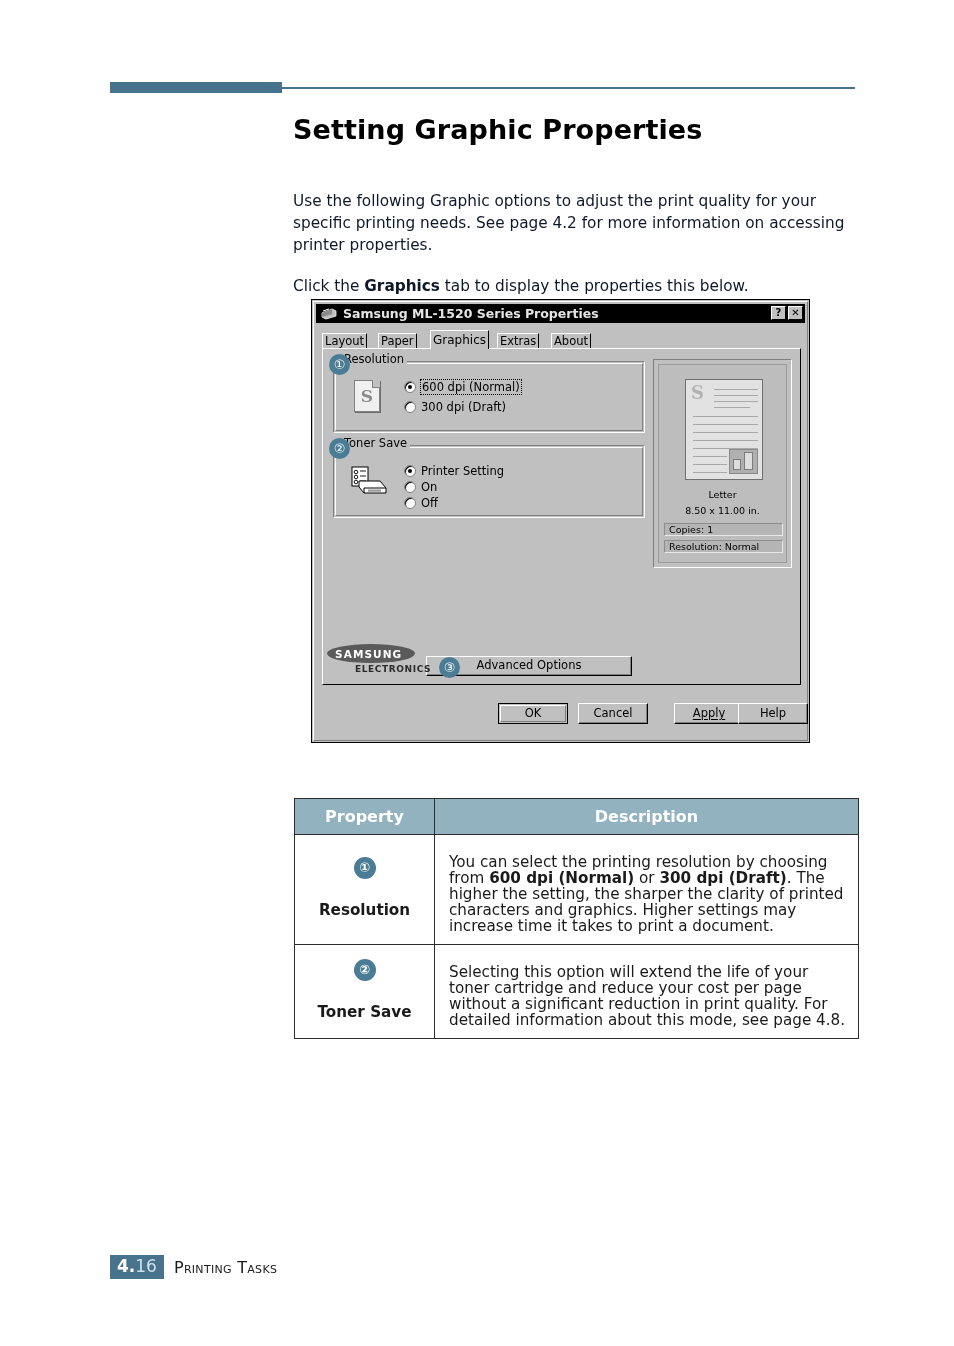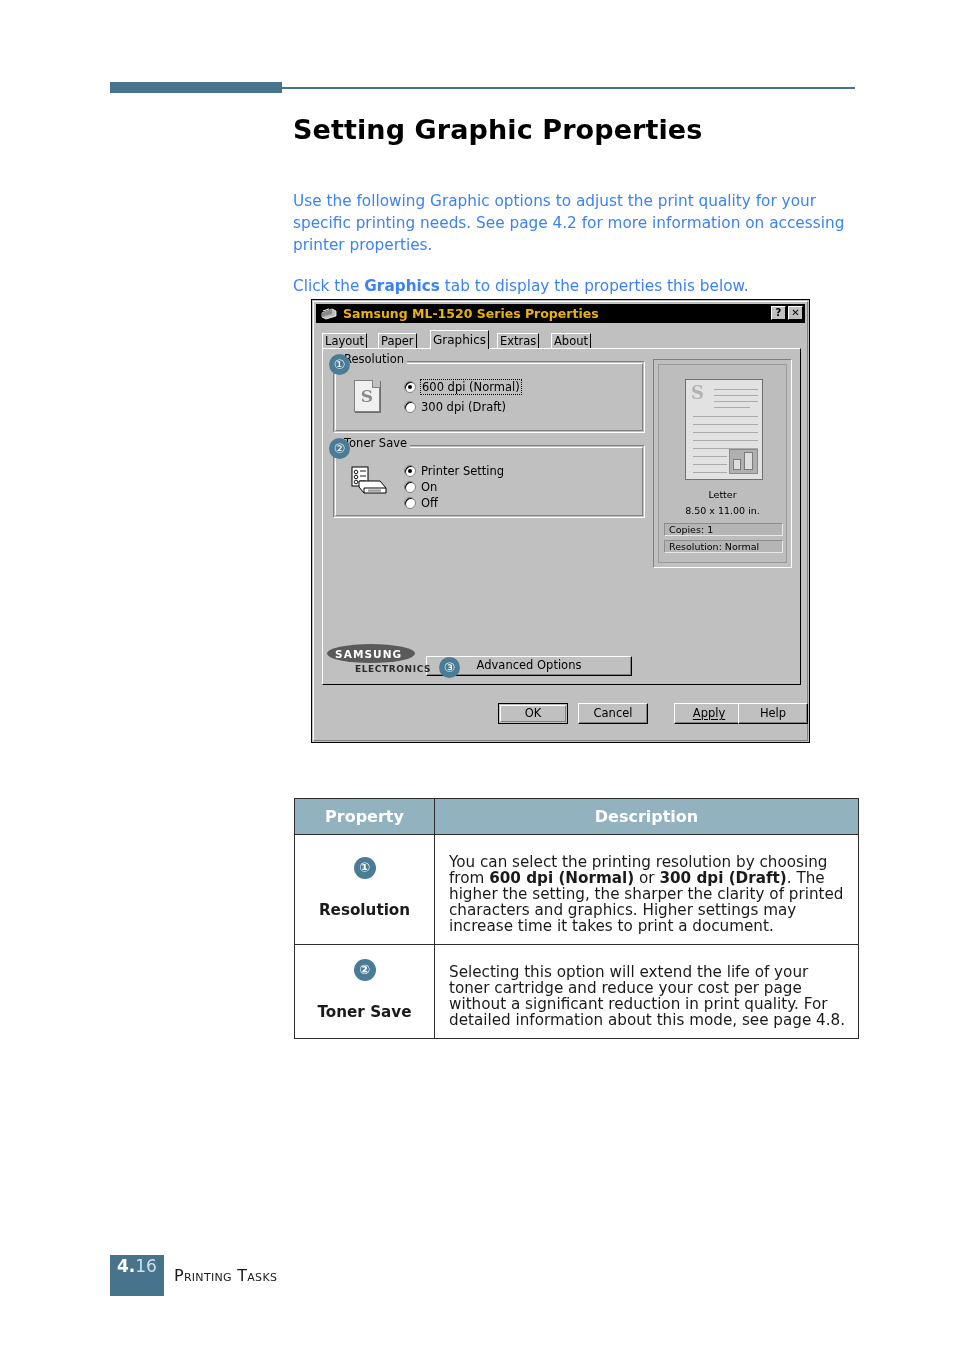--- a/index.html
+++ b/index.html
@@ -38,21 +38,21 @@
     color: #000;
     letter-spacing: 0.1px;
   }
 
   .body-text {
     position: absolute;
     left: 293px;
     width: 562px;
     font-size: 15.3px;
     line-height: 21.8px;
-    color: #3b82f6;
+    color: #0f172a;
   }
   #intro-para { top: 176px; }
   #click-para { top: 261px; }
   .bold { font-weight: bold; }
 
   
   .dialog {
     position: absolute;
     left: 311px; top: 299px;
     width: 499px; height: 444px;
@@ -74,21 +74,21 @@
     left: 4px; top: 4px;
     width: 489px; height: 19px;
     background: #000000;
     display: flex; align-items: center;
   }
   .titlebar .tb-icon {
     width: 19px; height: 16px; margin-left: 3px;
     position: relative;
   }
   .titlebar .tb-title {
-    color: #eab308;
+    color: #e5e5e5;
     font-size: 12.5px;
     font-weight: bold;
     margin-left: 5px;
     white-space: nowrap;
   }
   .tb-buttons { position: absolute; right: 2px; top: 2px; display: flex; gap: 2px; }
   .tb-btn {
     width: 15px; height: 14px;
     background: #c0c0c0;
     border-top: 1px solid #ffffff;
@@ -461,21 +461,21 @@
   .footer {
     position: absolute;
     left: 110px; top: 1255px;
     display: flex; align-items: center;
   }
   .footer .pgnum {
     background: #47738c;
     color: #ffffff;
     font-weight: bold;
     font-size: 17px;
-    padding: 3px 7px 21px;
+    padding: 3px 7px 4px;
     line-height: 1;
   }
   .footer .pgnum .minor { font-weight: normal; color: #cfe0ea; }
   .footer .ftxt {
     margin-left: 10px;
     font-size: 16px;
     color: #1a1a1a;
     font-variant: small-caps;
     letter-spacing: 0.3px;
   }

